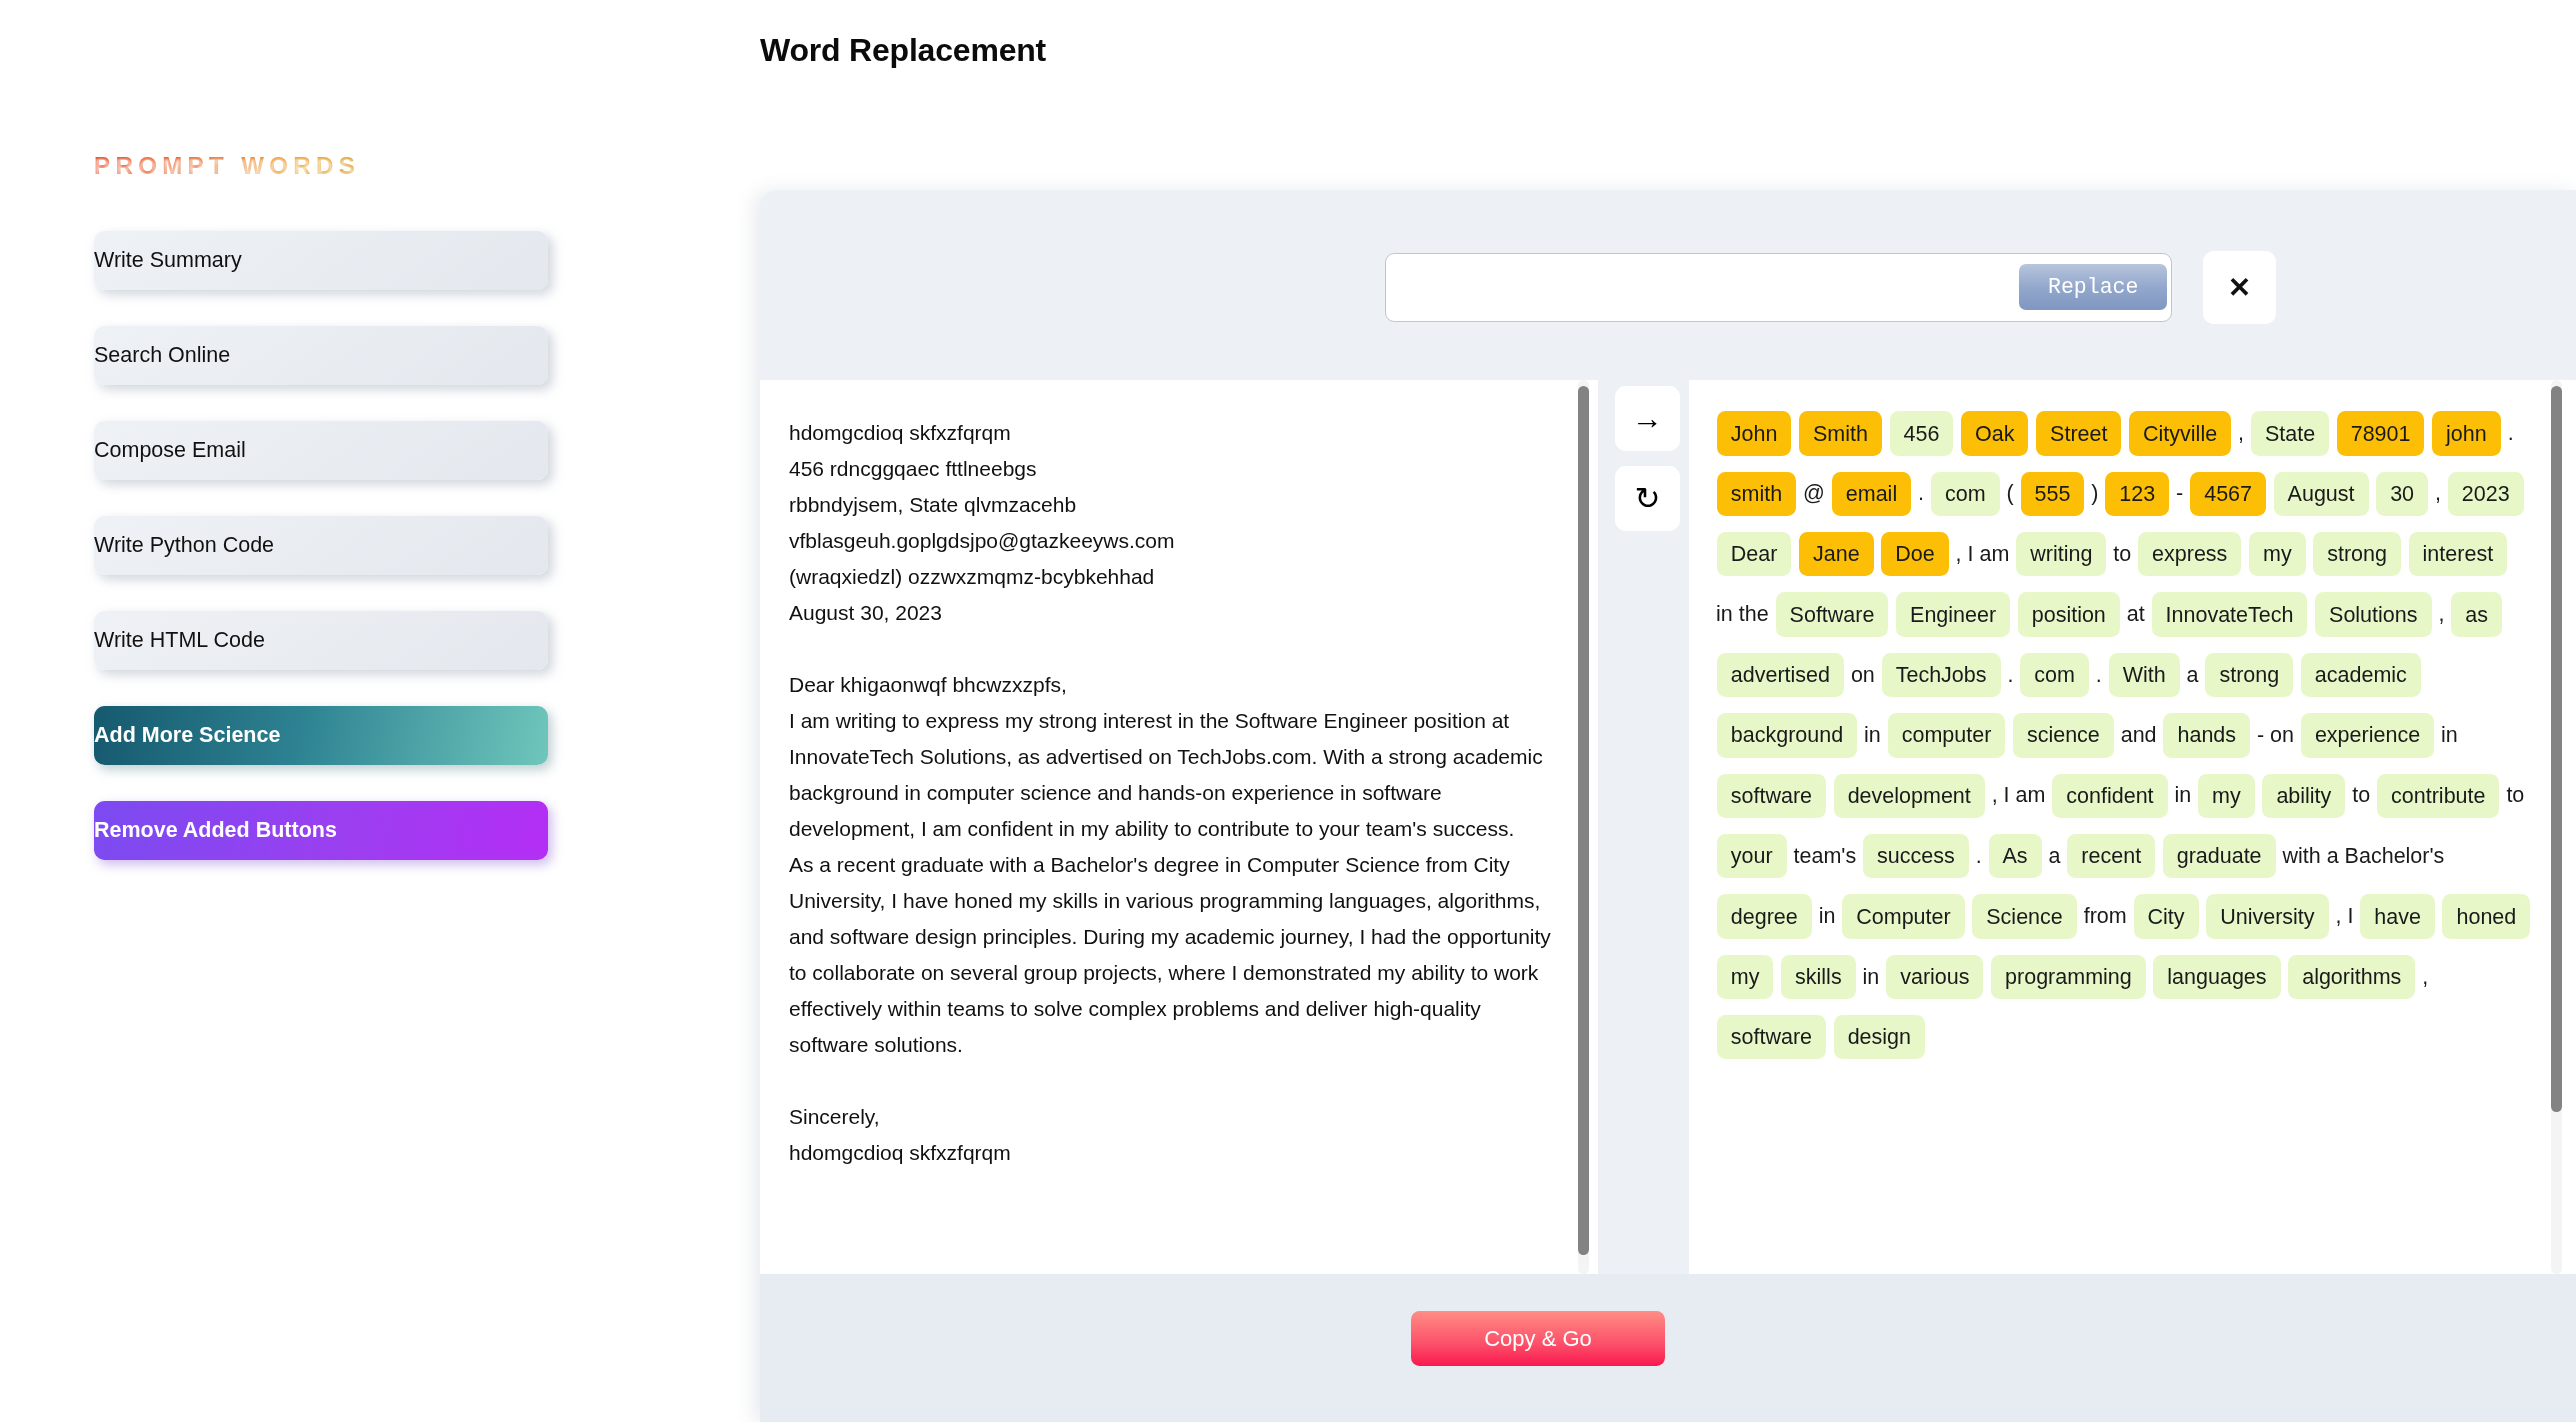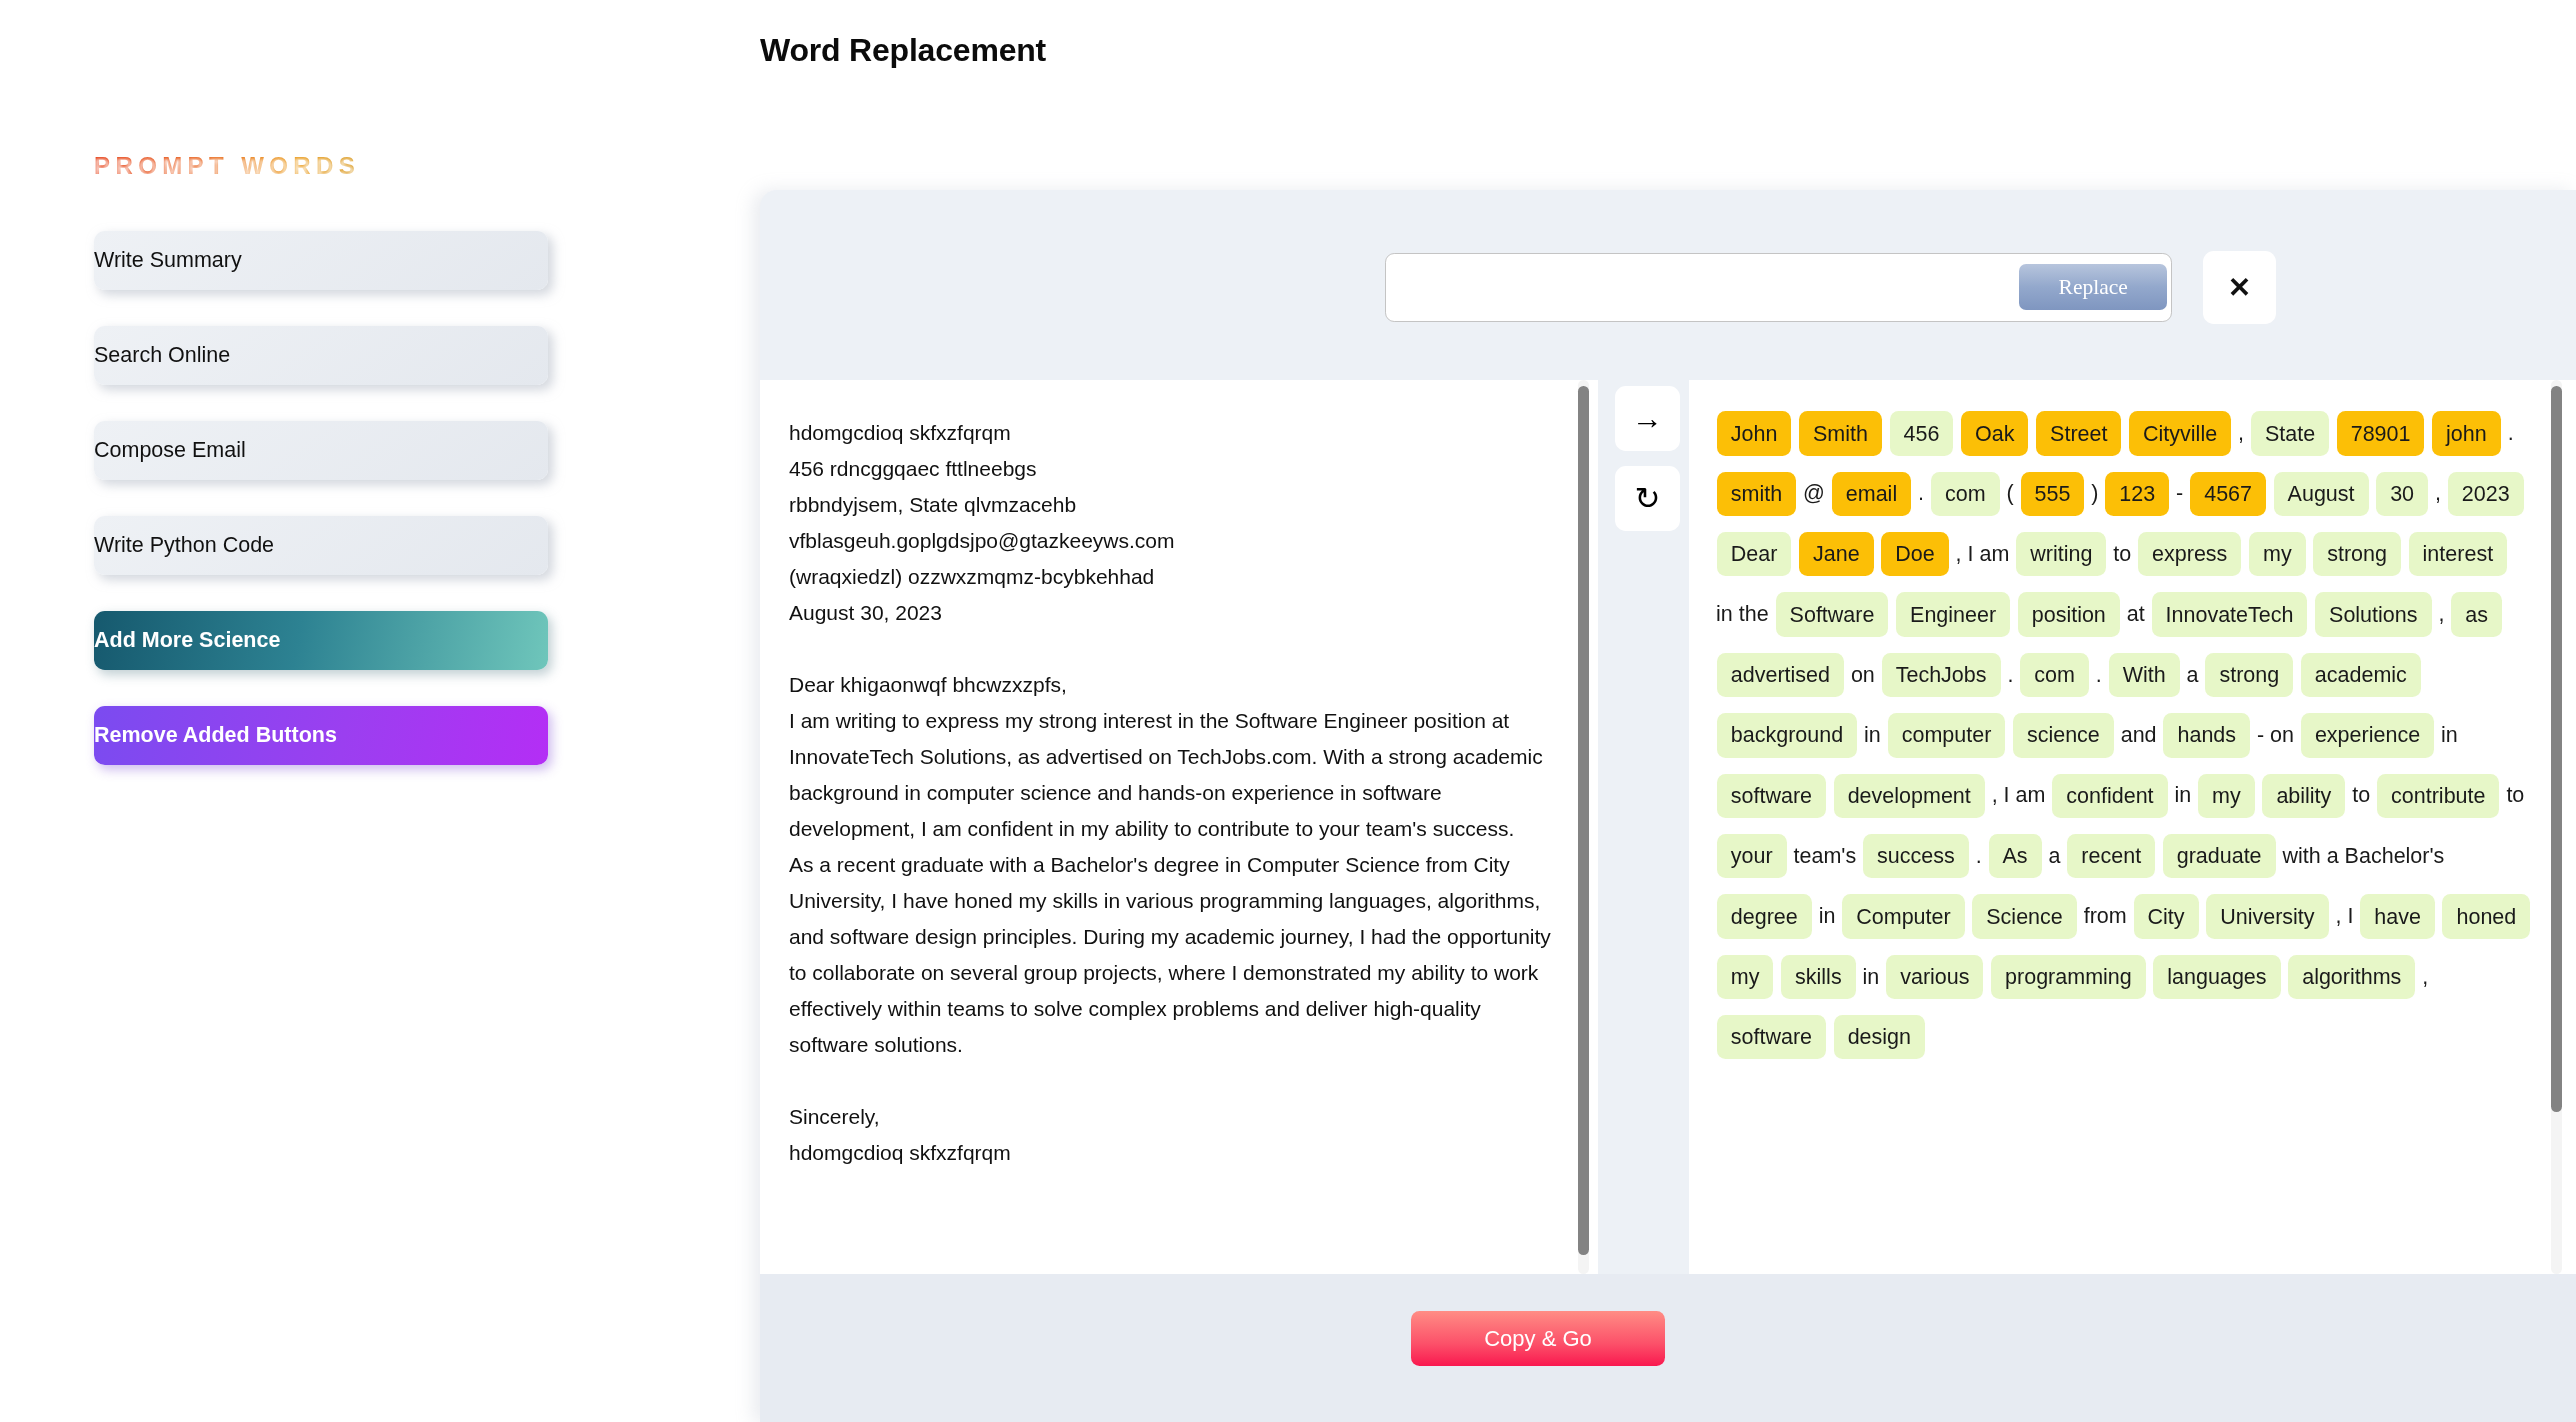--- a/index.html
+++ b/index.html
@@ -117,21 +117,21 @@
   }
   .replace-btn {
     position: absolute;
     right: 3.8px; top: 10px;
     width: 148px; height: 46px;
     border: none;
     border-radius: 7px;
     background: linear-gradient(180deg, #b7c5dd 0%, #93a8cc 50%, #7f96c0 100%);
     color: #ffffff;
     font-size: 21.5px;
-    font-family: Liberation Serif, serif;
+    font-family: Liberation Mono, monospace;
     cursor: pointer;
   }
   .close-btn {
     position: absolute;
     left: 1443px; top: 61px;
     width: 73px; height: 73px;
     border: none;
     border-radius: 10.8px;
     background: #ffffff;
     font-size: 28px;
@@ -261,20 +261,21 @@
 
 <div class="page">
 
   <div class="sidebar">
     <div class="pw-title">PROMPT WORDS</div>
     <div class="btn-col">
       <button class="pbtn">Write Summary</button>
       <button class="pbtn">Search Online</button>
       <button class="pbtn">Compose Email</button>
       <button class="pbtn">Write Python Code</button>
+      <button class="pbtn">Write HTML Code</button>
       <button class="pbtn add">Add More Science</button>
       <button class="pbtn remove">Remove Added Buttons</button>
     </div>
   </div>
 
   <div class="main">
     <div class="page-title">Word Replacement</div>
 
     <div class="panel">
 

